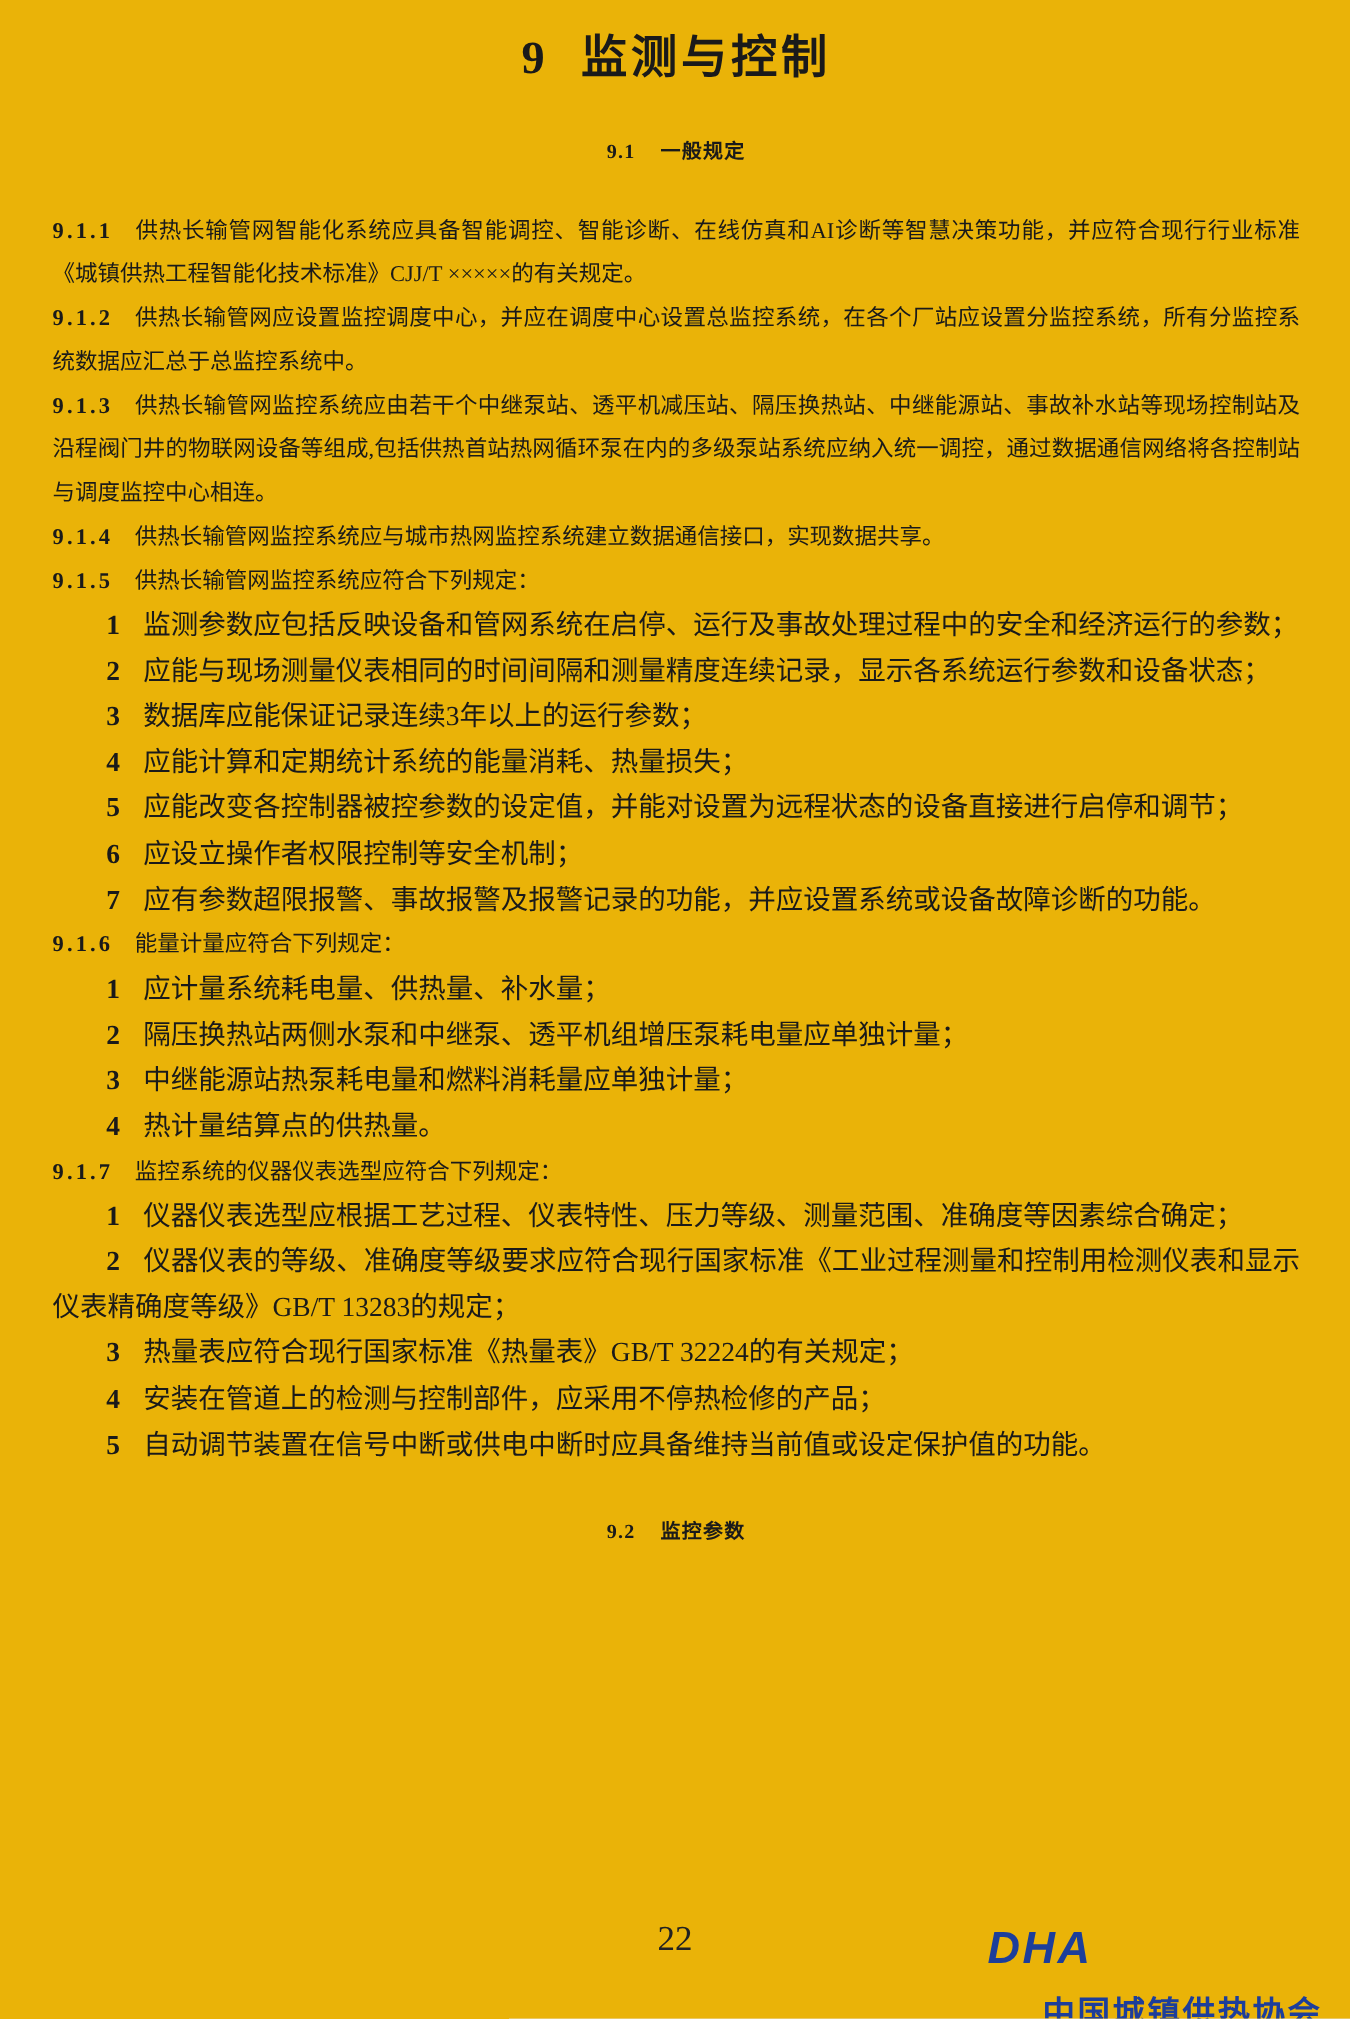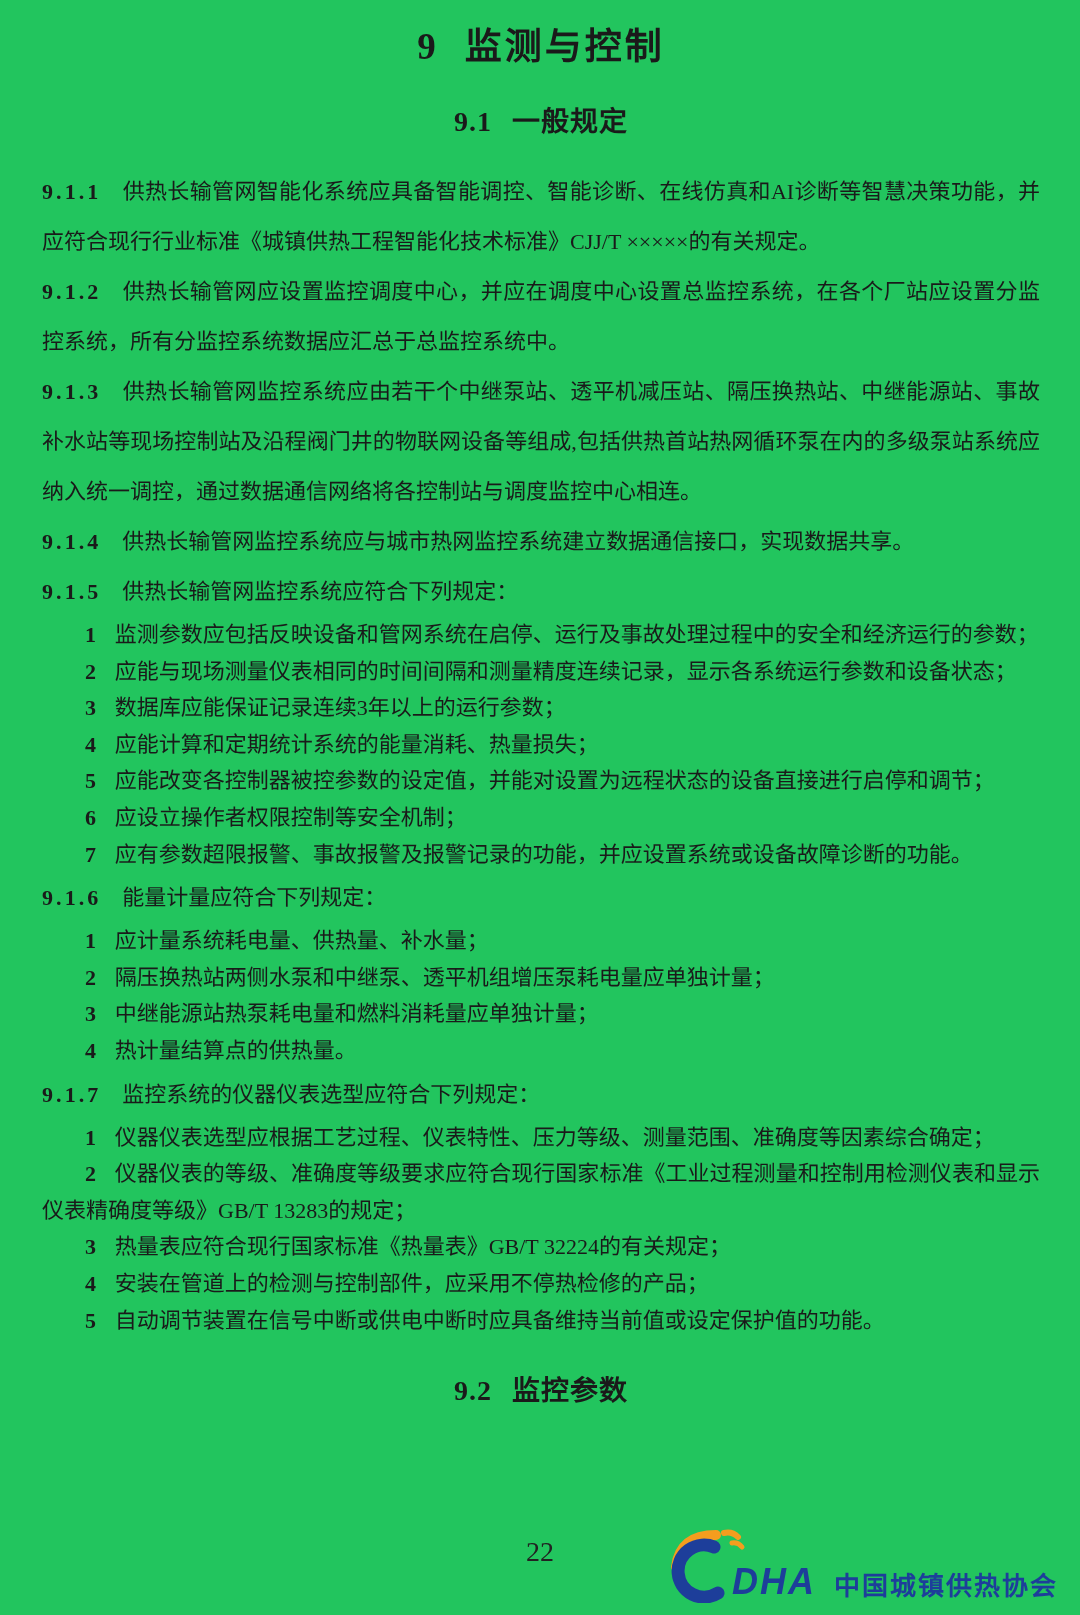--- a/index.html
+++ b/index.html
@@ -1,49 +1,49 @@
 <!DOCTYPE html>
 <html lang="zh-CN"><head>
 <meta charset="utf-8">
 <style>
   html,body{margin:0;padding:0;background:#e8e8e8;}
   .page{
     position:relative;
     width:1080px;height:1615px;
     margin:0 auto;
-    background:#22c55e;
+    background:#eab308;
     color:#1a1a1a;
     font-family:"Liberation Serif","DejaVu Serif",serif;
     overflow:hidden;
     box-sizing:border-box;
   }
   .content{padding:24px 40px 0 42px;}
 
   h1.chapter{
     margin:0;
     text-align:center;
     font-size:37px;line-height:46px;
     font-weight:700;
     letter-spacing:3px;
   }
   h1.chapter .num-gap{display:inline-block;width:26px;}
 
   h2.sec-h{
     margin:34px 0 27px 0;
     text-align:center;
-    font-size:28px;line-height:36px;
+    font-size:16px;line-height:36px;
     font-weight:700;
     letter-spacing:1px;
   }
   h2.sec-h .h-gap{display:inline-block;width:20px;}
 
   .clauses p{margin:0;}
   .clause{
-    font-size:22px;
-    line-height:50px;
+    font-size:18px;
+    line-height:35px;
     text-align:justify;
     text-justify:inter-ideograph;
   }
   .clause .num{
     font-weight:700;
     letter-spacing:0.14em;
     margin-right:0.95em;
     white-space:nowrap;
   }
   .item{
@@ -65,22 +65,23 @@
     text-align:center;
     font-size:28px;
     color:#222;
   }
 
   .logo{
     position:absolute;
     right:22px;
     bottom:12px;
     display:flex;
-    align-items:flex-end;
+    align-items:flex-start;
     height:80px;
+    flex-direction:column;
   }
   .logo svg{display:block;}
   .logo-acronym{
     font-family:"Liberation Sans","DejaVu Sans",sans-serif;
     font-style:italic;
     font-weight:700;
     font-size:36px;
     letter-spacing:2px;
     color:var(--logo-blue,#1d3e9a);
     margin-left:-26px;

